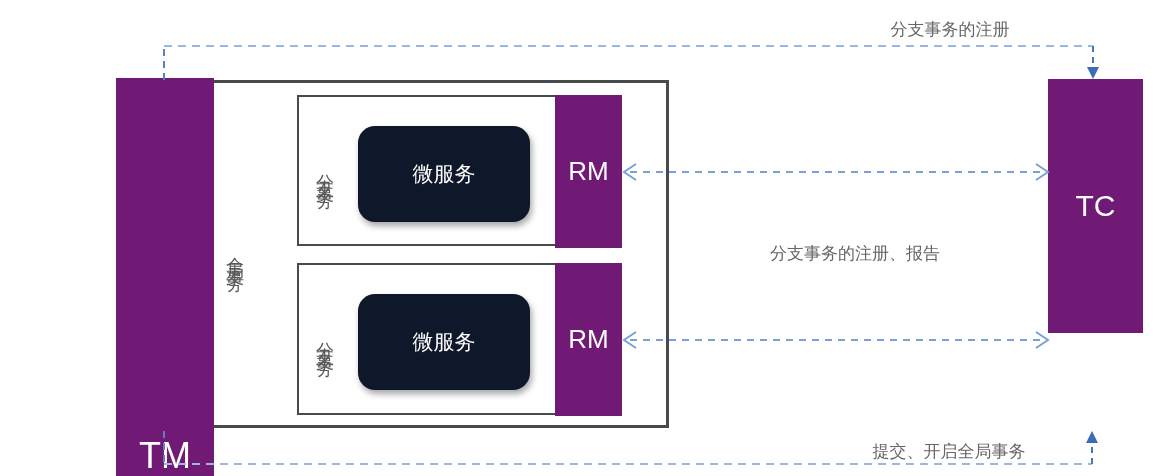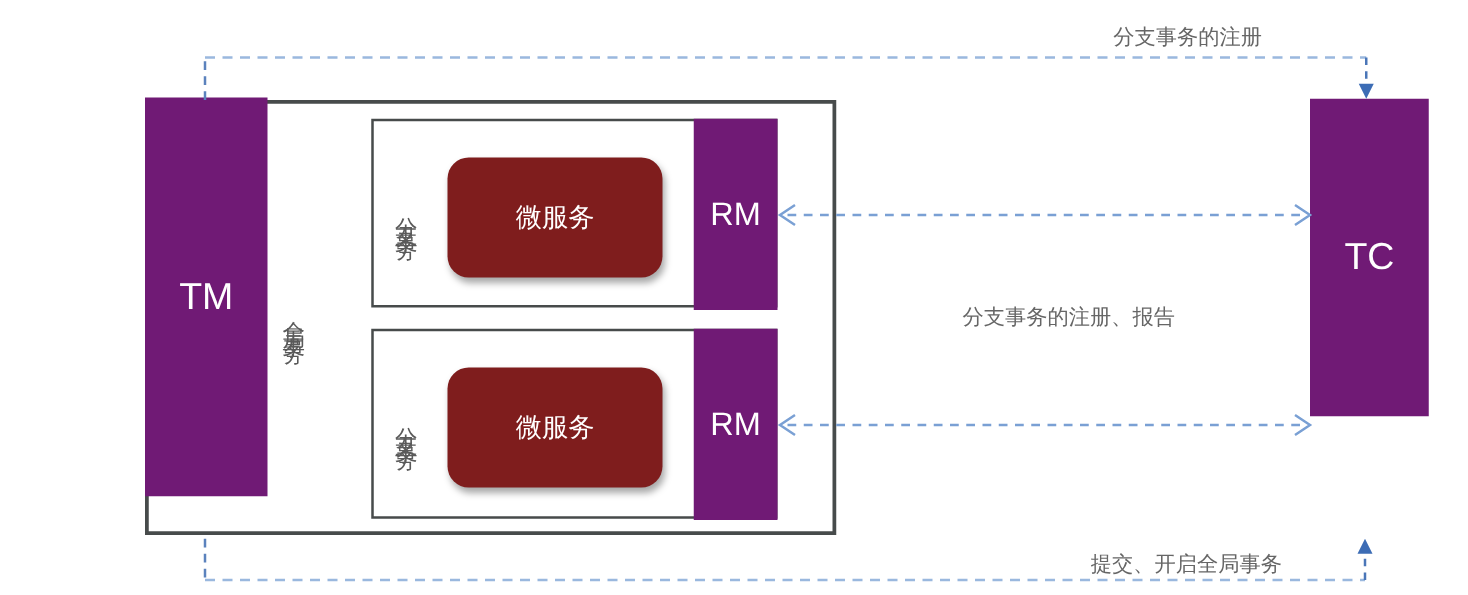--- a/index.html
+++ b/index.html
@@ -17,21 +17,21 @@
     left:116px;top:80px;width:553px;height:348px;
     border:3px solid #474b4b;background:#ffffff;z-index:1;
   }
 
   
   .red-bar{
     background:#701a75;color:#ffffff;
     display:flex;align-items:center;justify-content:center;
     z-index:3;
   }
-  .tm-bar{left:116px;top:78px;width:98px;height:319px;font-size:30px;}
+  .tm-bar{left:116px;top:78px;width:98px;height:399px;font-size:36px;align-items:flex-end;}
   .tc-bar{left:1048px;top:79px;width:95px;height:254px;font-size:30px;}
   .rm-bar{width:67px;font-size:26px;}
   .rm-bar-1{left:555px;top:95px;height:153px;}
   .rm-bar-2{left:555px;top:263px;height:153px;}
 
   
   .vlabel{
     writing-mode:vertical-rl;text-orientation:upright;
     letter-spacing:6px;color:#5a5a5a;font-size:18px;
     display:flex;align-items:center;justify-content:center;
@@ -43,21 +43,21 @@
   .branch-box{
     left:297px;width:325px;height:151px;
     border:2px solid #474b4b;background:#ffffff;z-index:2;
   }
   .branch-box-1{top:95px;}
   .branch-box-2{top:263px;height:152px;}
   .branch-label{left:12px;top:0;width:28px;height:100%;}
 
   .service-box{
     left:59px;top:29px;width:172px;height:96px;
-    background:#7f1d1d;border-radius:17px;
+    background:#0f172a;border-radius:17px;
     color:#ffffff;font-size:21px;
     display:flex;align-items:center;justify-content:center;
     box-shadow:2px 4px 6px rgba(0,0,0,0.35);
   }
 
   
   .edge-label{
     color:#666666;font-size:17px;text-align:center;
     width:260px;z-index:4;
   }

